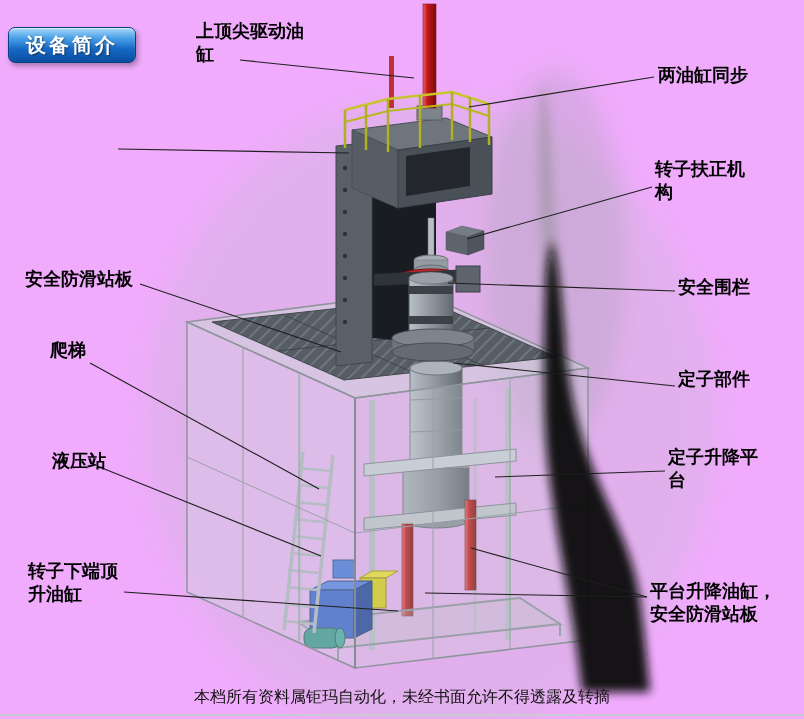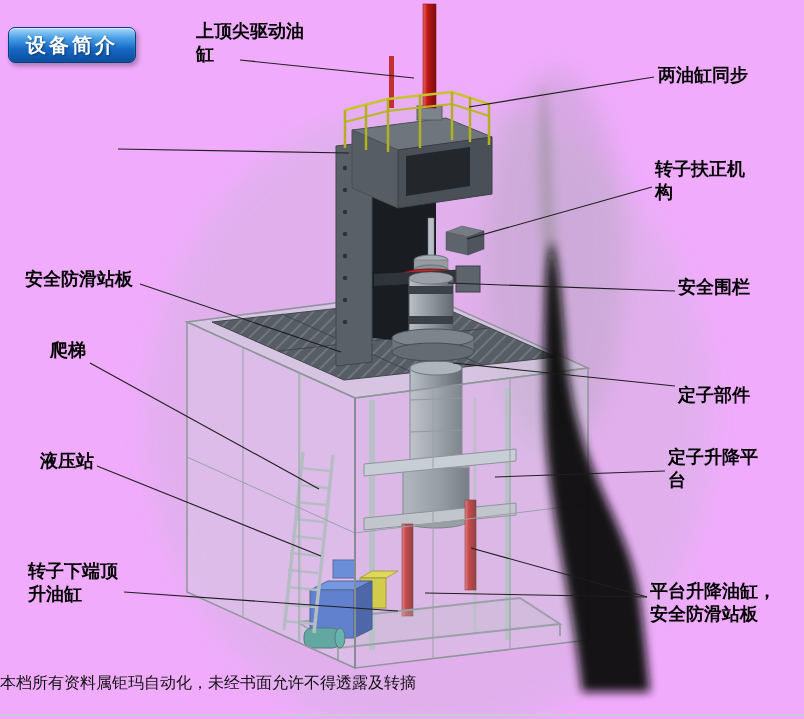--- a/index.html
+++ b/index.html
@@ -20,22 +20,22 @@
     display: flex; align-items: center; justify-content: center;
     text-shadow: 1px 1px 2px rgba(0,0,0,.45);
     box-shadow: 2px 3px 5px rgba(0,0,0,.3), inset 0 1px 1px rgba(255,255,255,.6);
   }
   .callout {
     position: absolute; color: #000000;
     font-size: 18px; font-weight: bold; line-height: 1.28; font-family: Liberation Serif, serif;
   }
   .nowrap { white-space: nowrap; }
   .footer {
-    position: absolute; left: 0; top: 673px; width: 100%;
-    font-size: 16px; color: #111111;
+    position: absolute; left: 0; top: 687px; width: 100%;
+    text-align: center; font-size: 16px; color: #111111;
   }
   .bottom-rule { position: absolute; left: 0; top: 714px; width: 804px; height: 2px; background: #c8ccd0; }
 </style>
 </head>
 <body>
 
 <div class="stage">
 
   <svg class="scene" viewBox="0 0 804 719" xmlns="http://www.w3.org/2000/svg">
     <defs>
@@ -222,21 +222,21 @@
   <div class="badge">
     <span>设备简介</span>
   </div>
 
   <div class="callout" style="left:196px; top:20px; width:116px;">上顶尖驱动油缸</div>
   <div class="callout nowrap" style="left:658px; top:64px;">两油缸同步</div>
   <div class="callout" style="left:655px; top:158px; width:94px;">转子扶正机构</div>
   <div class="callout nowrap" style="left:25px; top:268px;">安全防滑站板</div>
   <div class="callout nowrap" style="left:678px; top:276px;">安全围栏</div>
   <div class="callout nowrap" style="left:50px; top:339px;">爬梯</div>
-  <div class="callout nowrap" style="left:678px; top:384px;">定子部件</div>
-  <div class="callout nowrap" style="left:40px; top:450px;">液压站</div>
+  <div class="callout nowrap" style="left:678px; top:368px;">定子部件</div>
+  <div class="callout nowrap" style="left:52px; top:450px;">液压站</div>
   <div class="callout" style="left:668px; top:446px; width:94px;">定子升降平台</div>
   <div class="callout" style="left:28px; top:560px; width:94px;">转子下端顶升油缸</div>
   <div class="callout" style="left:650px; top:580px; width:132px;">平台升降油缸，安全防滑站板</div>
 
   <div class="footer">本档所有资料属钜玛自动化，未经书面允许不得透露及转摘</div>
   <div class="bottom-rule"></div>
 </div>
 
 </body></html>

